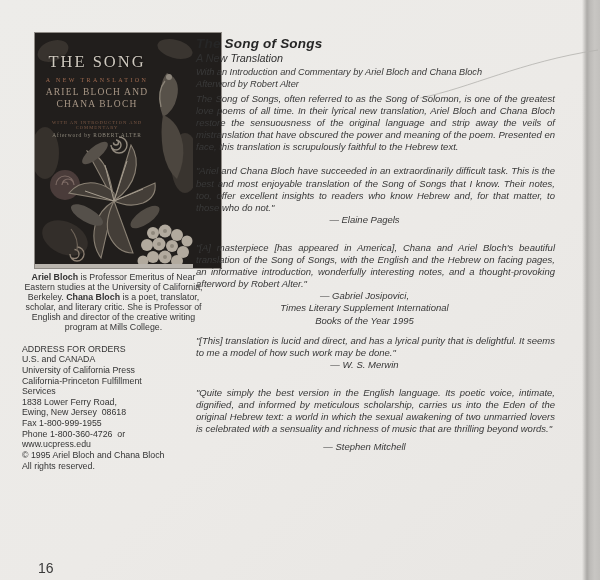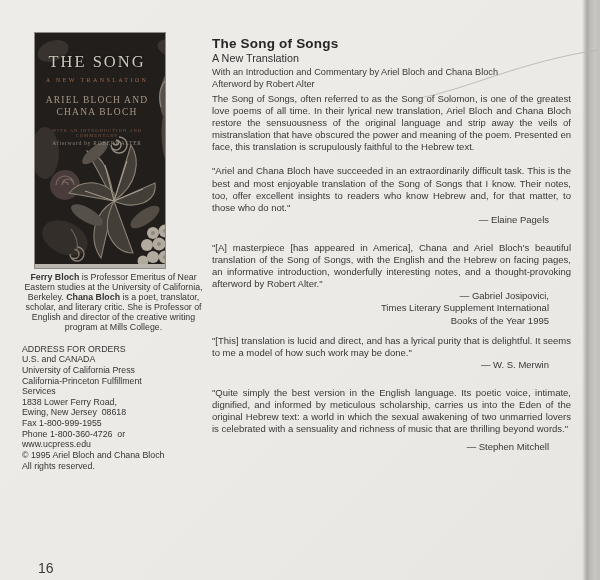--- a/index.html
+++ b/index.html
@@ -20,70 +20,70 @@
     position: absolute; top: 0; right: 0; width: 18px; height: 100%;
     background: linear-gradient(to right,
       rgba(0,0,0,0) 0%, rgba(120,118,115,0.55) 28%,
       #bdbbb8 45%, #c8c6c3 70%, #c2c0bd 100%);
   }
   .scan-hair { position: absolute; top: 0; right: 0; pointer-events: none; }
   
   .left-col { position: absolute; left: 22px; top: 33px; width: 183px; }
   .cover {
     position: relative; margin-left: 13px;
-    width: 130px; height: 235px;
+    width: 186px; height: 235px;
     background: #211e1c;
     box-shadow: 0 0 0 1px #8f8b86;
     overflow: hidden;
   }
   .cover svg.art { position: absolute; left: 0; top: 0; }
   .cover-text {
     position: absolute; left: 6px; top: 20px; width: 112px;
     text-align: center; z-index: 2;
     font-family: "Liberation Serif", serif;
   }
   .cv-title {
     font-size: 16.5px; letter-spacing: 2px; line-height: 1.15;
     color: #cfc9bf; text-shadow: 0 0 2px rgba(0,0,0,.8);
   }
   .cv-sub {
     margin-top: 5px; font-size: 6px; letter-spacing: 2.4px;
     color: #a06a50;
   }
   .cv-authors {
-    margin-top: 12px; font-size: 9.5px; letter-spacing: 1.2px;
+    margin-top: 4px; font-size: 9.5px; letter-spacing: 1.2px;
     line-height: 1.25; color: #a89786;
   }
   .cv-credit1 { margin-top: 9px; font-size: 4.6px; letter-spacing: 1px; color: #7d5945; }
   .cv-credit2 { margin-top: 2px; font-size: 5.4px; letter-spacing: 0.8px; color: #8f897c; }
   .bio {
     margin-top: 5px; text-align: center;
     font-size: 8.8px; line-height: 1.13; color: #343434;
   }
   .address {
     margin-top: 11px; text-align: left;
     font-size: 8.8px; line-height: 1.21; color: #343434;
   }
   .addr-line { white-space: pre; }
   
-  .main-col { position: absolute; left: 212px; top: 36px; width: 359px; }
+  .main-col { position: absolute; left: 196px; top: 36px; width: 359px; font-style: italic; }
   .m-title { font-size: 13.5px; font-weight: bold; color: #262626; line-height: 15px; letter-spacing: .2px; }
   .m-sub { margin-top: 1px; font-size: 10.8px; line-height: 13px; color: #303030; }
   .m-credit { font-size: 9.2px; line-height: 11.5px; color: #3a3a3a; }
   .m-credit.first { margin-top: 2px; }
   .m-desc {
     margin-top: 3px; font-size: 9.5px; line-height: 12.1px;
     text-align: justify; color: #383838;
   }
   .quote { font-size: 9.5px; line-height: 12.1px; text-align: justify; color: #383838; }
   .q1 { margin-top: 12px; } .q2 { margin-top: 16px; }
   .q3 { margin-top: 8px; }  .q4 { margin-top: 16px; }
   .attrib {
     font-size: 9.5px; line-height: 12.1px; color: #383838;
-    text-align: right; padding-right: 22px;
+    text-align: center; padding-right: 22px;
   }
   .attrib.gap { margin-top: 6px; }
   .page-num { position: absolute; left: 38px; top: 560px; font-size: 14px; color: #3a3a3a; }
 </style>
 </head>
 <body>
 
 <div class="page">
 
   <div class="scan-edge"></div>
@@ -167,21 +167,21 @@
         <div class="cv-sub">A NEW TRANSLATION</div>
         <div class="cv-authors">
           <div>ARIEL BLOCH AND</div>
           <div>CHANA BLOCH</div>
         </div>
         <div class="cv-credit1">WITH AN INTRODUCTION AND COMMENTARY</div>
         <div class="cv-credit2">Afterword by ROBERT ALTER</div>
       </div>
     </div>
 
-    <p class="bio"><b>Ferry Bloch</b><span> is Professor Emeritus of Near Eastern studies at the University of California, Berkeley. </span><b>Chana Bloch</b><span> is a poet, translator, scholar, and literary critic. She is Professor of English and director of the creative writing program at Mills College.</span></p>
+    <p class="bio"><b>Ariel Bloch</b><span> is Professor Emeritus of Near Eastern studies at the University of California, Berkeley. </span><b>Chana Bloch</b><span> is a poet, translator, scholar, and literary critic. She is Professor of English and director of the creative writing program at Mills College.</span></p>
 
     <div class="address">
       <div class="addr-line">ADDRESS FOR ORDERS</div>
       <div class="addr-line">U.S. and CANADA</div>
       <div class="addr-line">University of California Press</div>
       <div class="addr-line">California-Princeton Fulfillment</div>
       <div class="addr-line">Services</div>
       <div class="addr-line">1838 Lower Ferry Road,</div>
       <div class="addr-line">Ewing, New Jersey  08618</div>
       <div class="addr-line">Fax 1-800-999-1955</div>

